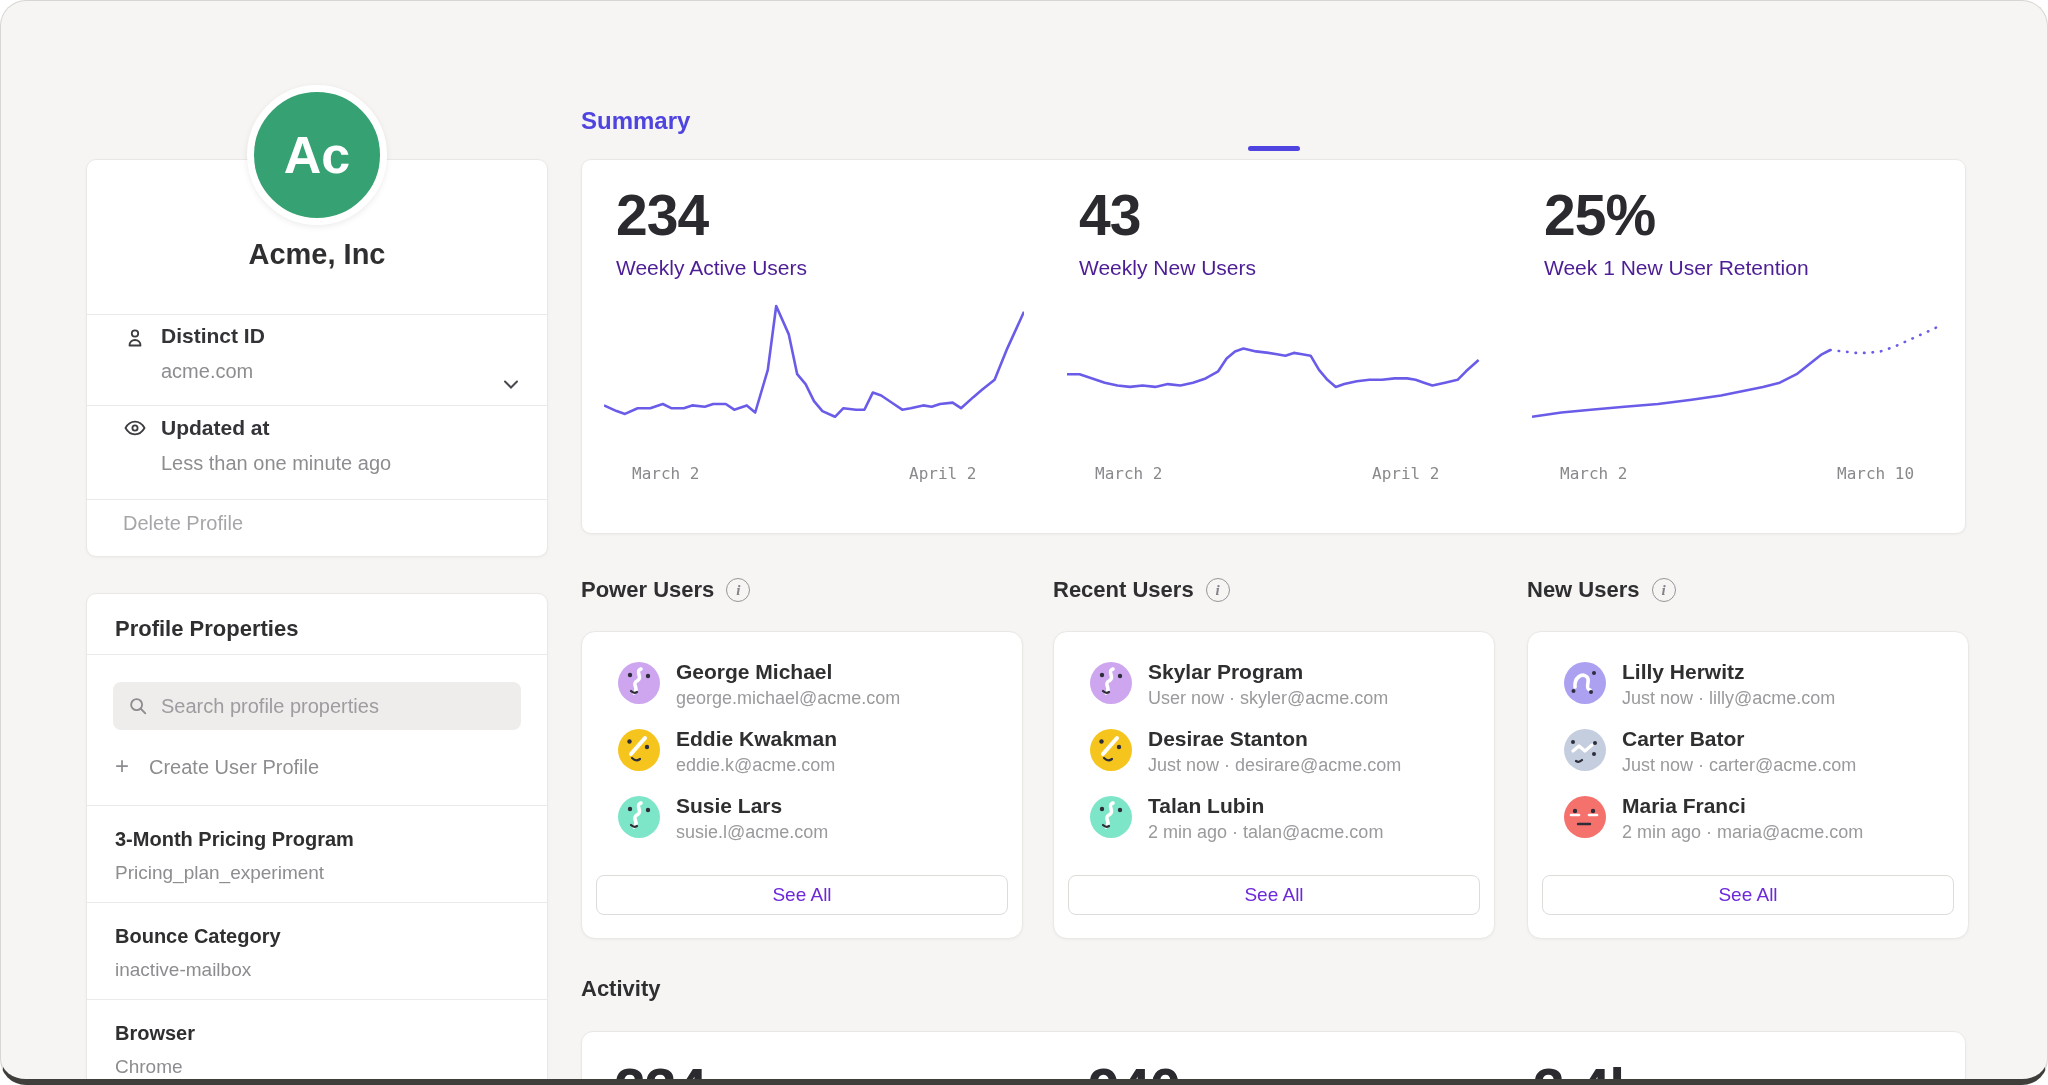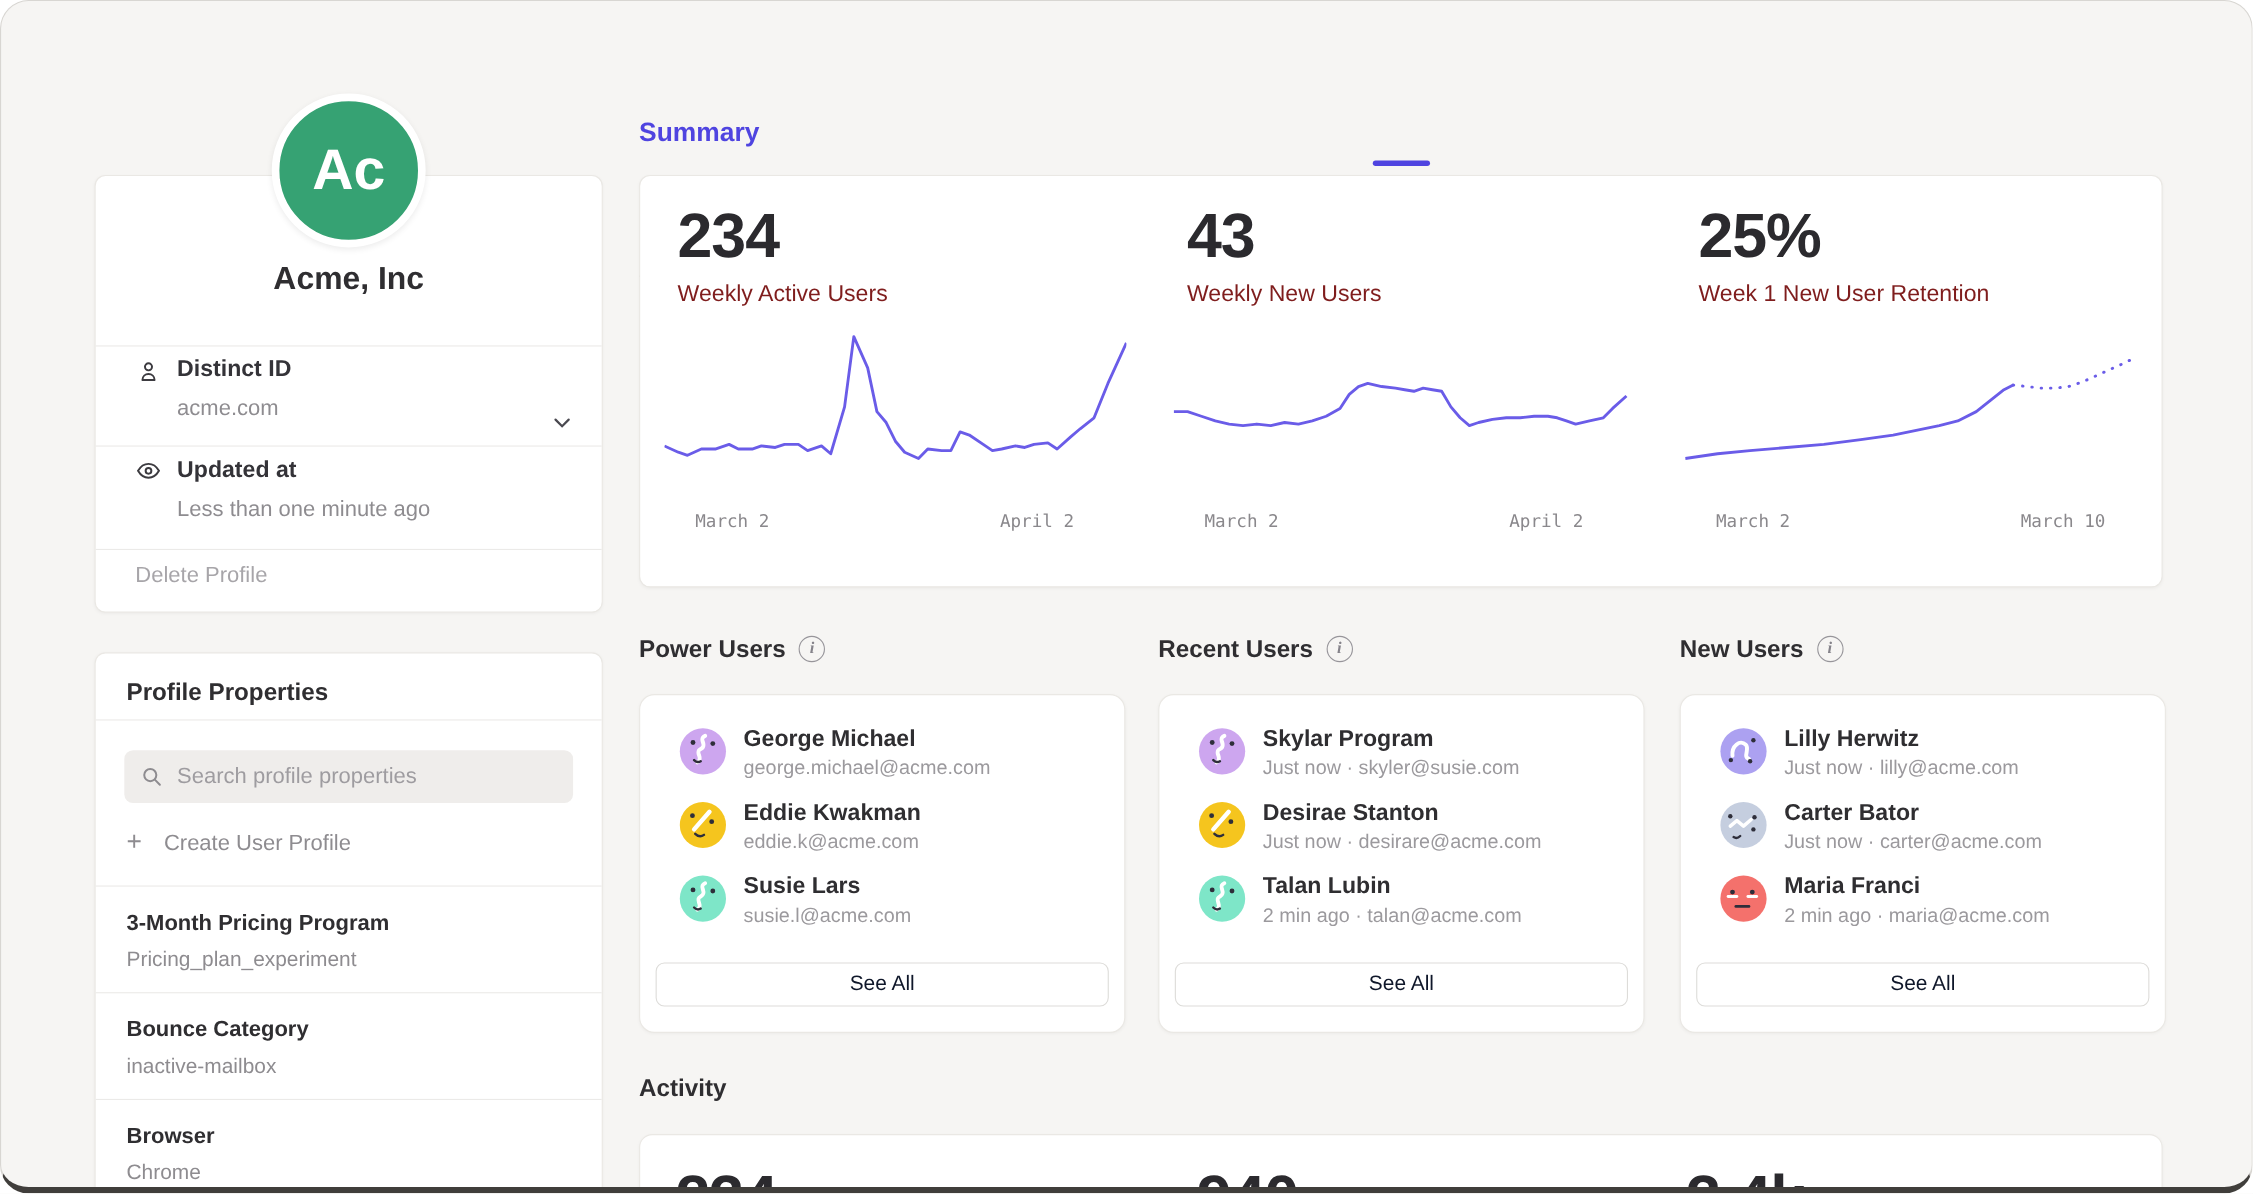--- a/index.html
+++ b/index.html
@@ -46,42 +46,42 @@
   #tabs-row { position:absolute; left:580px; top:106px; width:1385px; display:flex; justify-content:center; gap:80px;flex-direction:column; }
   .tab { position:relative; font-size:24px; font-weight:500; color:#98969a; padding-bottom:16px; cursor:pointer; }
   .tab.active { color:var(--accent); font-weight:700; }
   .tab.active::after { content:""; position:absolute; left:50%; transform:translateX(-50%); bottom:0; width:52px; height:5px; border-radius:3px; background:var(--accent); }
 
   
   #summary-card { left:580px; top:158px; width:1385px; height:375px; }
   .stat-col { position:absolute; top:0; width:425px; height:100%; }
   .stat-col:nth-child(1){ left:22px; } .stat-col:nth-child(2){ left:485px; } .stat-col:nth-child(3){ left:950px; }
   .stat-value { position:absolute; left:12px; top:22px; font-size:57px; font-weight:700; letter-spacing:-1px; color:#2b2a2e; }
-  .stat-label { position:absolute; left:12px; top:96px; font-size:21px; font-weight:500; color:#7f1d1d; }
+  .stat-label { position:absolute; left:12px; top:96px; font-size:21px; font-weight:500; color:#4c1d95; }
   .stat-chart { position:absolute; left:0; top:136px; width:420px; height:160px; }
   .axis-row { position:absolute; left:0; top:304px; width:420px; height:24px; font-family:"DejaVu Sans Mono", monospace; font-size:16px; color:#8a888c; }
   .axis-left { position:absolute; left:28px; } .axis-right { position:absolute; left:305px; }
 
   
   .user-col { position:absolute; top:574px; width:442px; }
   .user-col:nth-of-type(1){ left:580px; } .user-col:nth-of-type(2){ left:1052px; } .user-col:nth-of-type(3){ left:1526px; }
   .section-head { display:flex; align-items:center; gap:12px; height:30px; }
   .section-title { font-size:22px; font-weight:700; color:#2f2e31; }
   .info-badge { width:24px; height:24px; border:1.6px solid #97959a; border-radius:50%; color:#85838a;
     display:inline-flex; align-items:center; justify-content:center; cursor:pointer;
     font-family:"Liberation Serif", serif; font-style:italic; font-weight:700; font-size:15px; }
   .info-badge::before { content:"i"; }
   .users-card { position:relative; margin-top:26px; height:308px; background:#fff; border:1px solid #eae8e4; border-radius:14px; box-shadow:0 1px 3px rgba(30,30,30,.04); }
   .user-row { position:absolute; left:36px; right:20px; height:60px; cursor:pointer; }
   .user-row:nth-child(1){ top:28px; } .user-row:nth-child(2){ top:95px; } .user-row:nth-child(3){ top:162px; }
   .user-avatar { position:absolute; left:0; top:2px; width:42px; height:42px; border-radius:50%; }
   .user-name { position:absolute; left:58px; top:0; font-size:21px; font-weight:600; color:#2f2e31; }
   .user-detail { position:absolute; left:58px; top:28px; font-size:18px; color:#9b999d; }
   .see-all-btn { position:absolute; left:14px; right:14px; top:243px; height:40px; background:#fff;
-    border:1px solid #dddcd9; border-radius:8px; font-size:19px; color:#0f172a; font-family:inherit; cursor:pointer; }
+    border:1px solid #dddcd9; border-radius:8px; font-size:19px; color:#6d28d9; font-family:inherit; cursor:pointer; }
 
   
   #activity-title { position:absolute; left:580px; top:975px; font-size:22px; font-weight:700; color:#2f2e31; }
   #activity-card { left:580px; top:1030px; width:1385px; height:300px; border-radius:12px; }
   .activity-value { position:absolute; top:24px; font-size:57px; font-weight:700; letter-spacing:-1px; color:#2b2a2e; }
   .activity-value:nth-child(1){ left:32px; } .activity-value:nth-child(2){ left:506px; } .activity-value:nth-child(3){ left:951px; }
 
   svg { display:block; }
 </style>
 </head>
@@ -253,21 +253,21 @@
       <div class="user-row">
     <span class="user-avatar" style="background: rgb(205, 166, 239);">
               <svg viewBox="0 0 42 42" width="42" height="42">
                 <path d="M23 7 c-7 3 3 8 -4 12 c-6 3 3 8 -3 12" stroke="#ffffff" stroke-width="3.6" fill="none" stroke-linecap="round"></path>
            <circle cx="12" cy="13" r="2.2" fill="#2e2e3a"></circle>
                 <circle cx="30" cy="14" r="2.2" fill="#2e2e3a"></circle>
            <path d="M13 29 q3 3 6 1" stroke="#2e2e3a" stroke-width="2.2" fill="none" stroke-linecap="round"></path>
               </svg>
             </span>
     <span class="user-name">Skylar Program</span>
-    <span class="user-detail">Just now · skyler@susie.com</span>
+    <span class="user-detail">User now · skyler@acme.com</span>
   </div>
           <div class="user-row">
     <span class="user-avatar" style="background: rgb(245, 197, 30);">
               <svg viewBox="0 0 42 42" width="42" height="42">
                 <path d="M27 9 L13 25" stroke="#ffffff" stroke-width="4" fill="none" stroke-linecap="round"></path>
            <circle cx="11.5" cy="12.5" r="2.2" fill="#2e2e3a"></circle>
                 <circle cx="29" cy="18" r="2.2" fill="#2e2e3a"></circle>
            <path d="M14 29 q4 4 8 1" stroke="#2e2e3a" stroke-width="2.2" fill="none" stroke-linecap="round"></path>
               </svg>
             </span>

